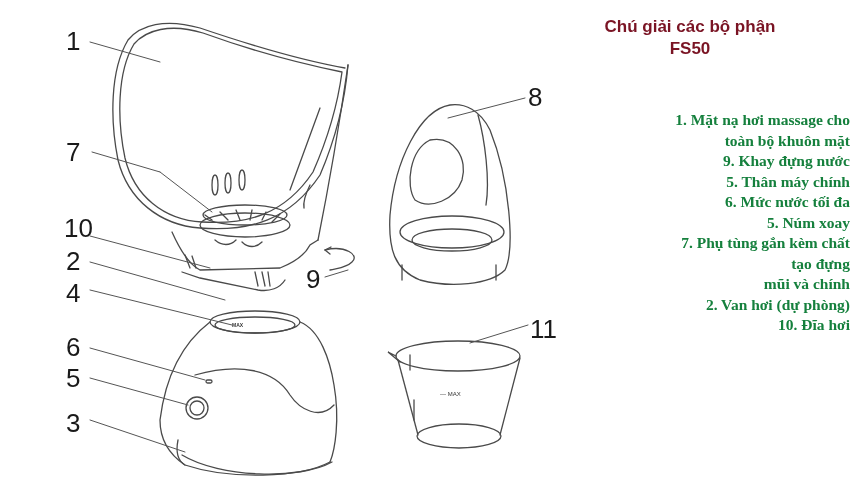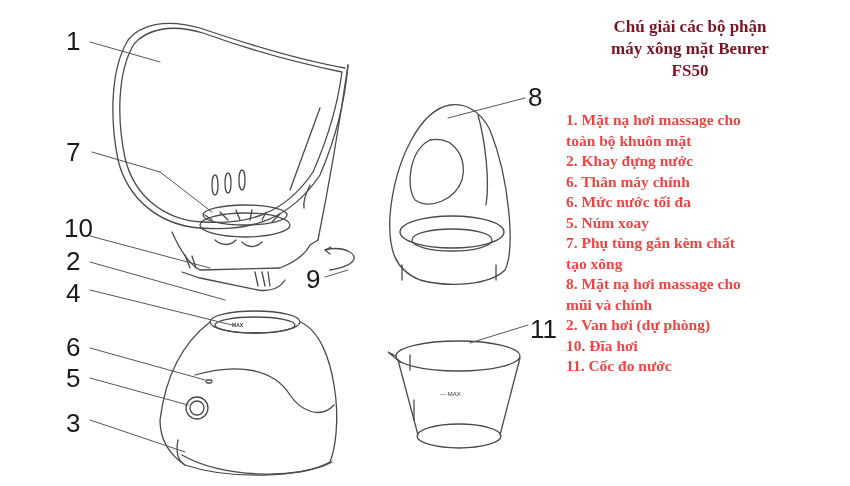--- a/index.html
+++ b/index.html
@@ -1,20 +1,20 @@
 <!DOCTYPE html>
 <html><head>
 <meta charset="utf-8">
 <style>
   html, body { margin: 0; padding: 0; }
   body { width: 850px; height: 486px; background: #ffffff; position: relative; overflow: hidden; font-family: "Liberation Sans", sans-serif; }
   #drawing { position: absolute; left: 0; top: 0; width: 850px; height: 486px; }
   .num { position: absolute; font-family: "Liberation Sans", sans-serif; font-size: 26px; color: #1a1a1a; line-height: 1; }
-  .title { position: absolute; left: 555px; top: 16px; width: 270px; text-align: center; font-family: Liberation Serif, serif; font-weight: bold; font-size: 17px; line-height: 22px; color: #7a1424; }
-  .legend { position: absolute; left: 566px; top: 110px; width: 284px; font-family: "Liberation Serif", serif; font-weight: bold; font-size: 15.5px; line-height: 20.5px; color: #ef4444; }
+  .title { position: absolute; left: 555px; top: 16px; width: 270px; text-align: center; font-family: Liberation Sans, sans-serif; font-weight: bold; font-size: 17px; line-height: 22px; color: #7a1424; }
+  .legend { position: absolute; left: 566px; top: 110px; width: 284px; font-family: "Liberation Serif", serif; font-weight: bold; font-size: 15.5px; line-height: 20.5px; color: #15803d; text-align: right; }
   .legend div { white-space: nowrap; }
   .tiny { font-family: "Liberation Sans", sans-serif; font-size: 5px; fill: #333; font-weight: bold; }
 </style>
 </head>
 <body>
 
 <svg id="drawing" viewBox="0 0 850 486" xmlns="http://www.w3.org/2000/svg">
   <g fill="none" stroke="#4a4a4a" stroke-width="1.3" stroke-linecap="round">
 
     <g>
@@ -101,31 +101,28 @@
 <span class="num" style="left:66px;top:280px">4</span>
 <span class="num" style="left:66px;top:334px">6</span>
 <span class="num" style="left:66px;top:365px">5</span>
 <span class="num" style="left:66px;top:410px">3</span>
 <span class="num" style="left:306px;top:266px">9</span>
 <span class="num" style="left:528px;top:84px">8</span>
 <span class="num" style="left:530px;top:316px">11</span>
 
 <div class="title">
   <div>Chú giải các bộ phận</div>
-  <div>máy xông mặt Beurer</div>
   <div>FS50</div>
 </div>
 
 <div class="legend">
   <div>1. Mặt nạ hơi massage cho</div>
   <div>toàn bộ khuôn mặt</div>
-  <div>2. Khay đựng nước</div>
-  <div>6. Thân máy chính</div>
+  <div>9. Khay đựng nước</div>
+  <div>5. Thân máy chính</div>
   <div>6. Mức nước tối đa</div>
   <div>5. Núm xoay</div>
   <div>7. Phụ tùng gắn kèm chất</div>
-  <div>tạo xông</div>
-  <div>8. Mặt nạ hơi massage cho</div>
+  <div>tạo đựng</div>
   <div>mũi và chính</div>
   <div>2. Van hơi (dự phòng)</div>
   <div>10. Đĩa hơi</div>
-  <div>11. Cốc đo nước</div>
 </div>
 
 </body></html>

